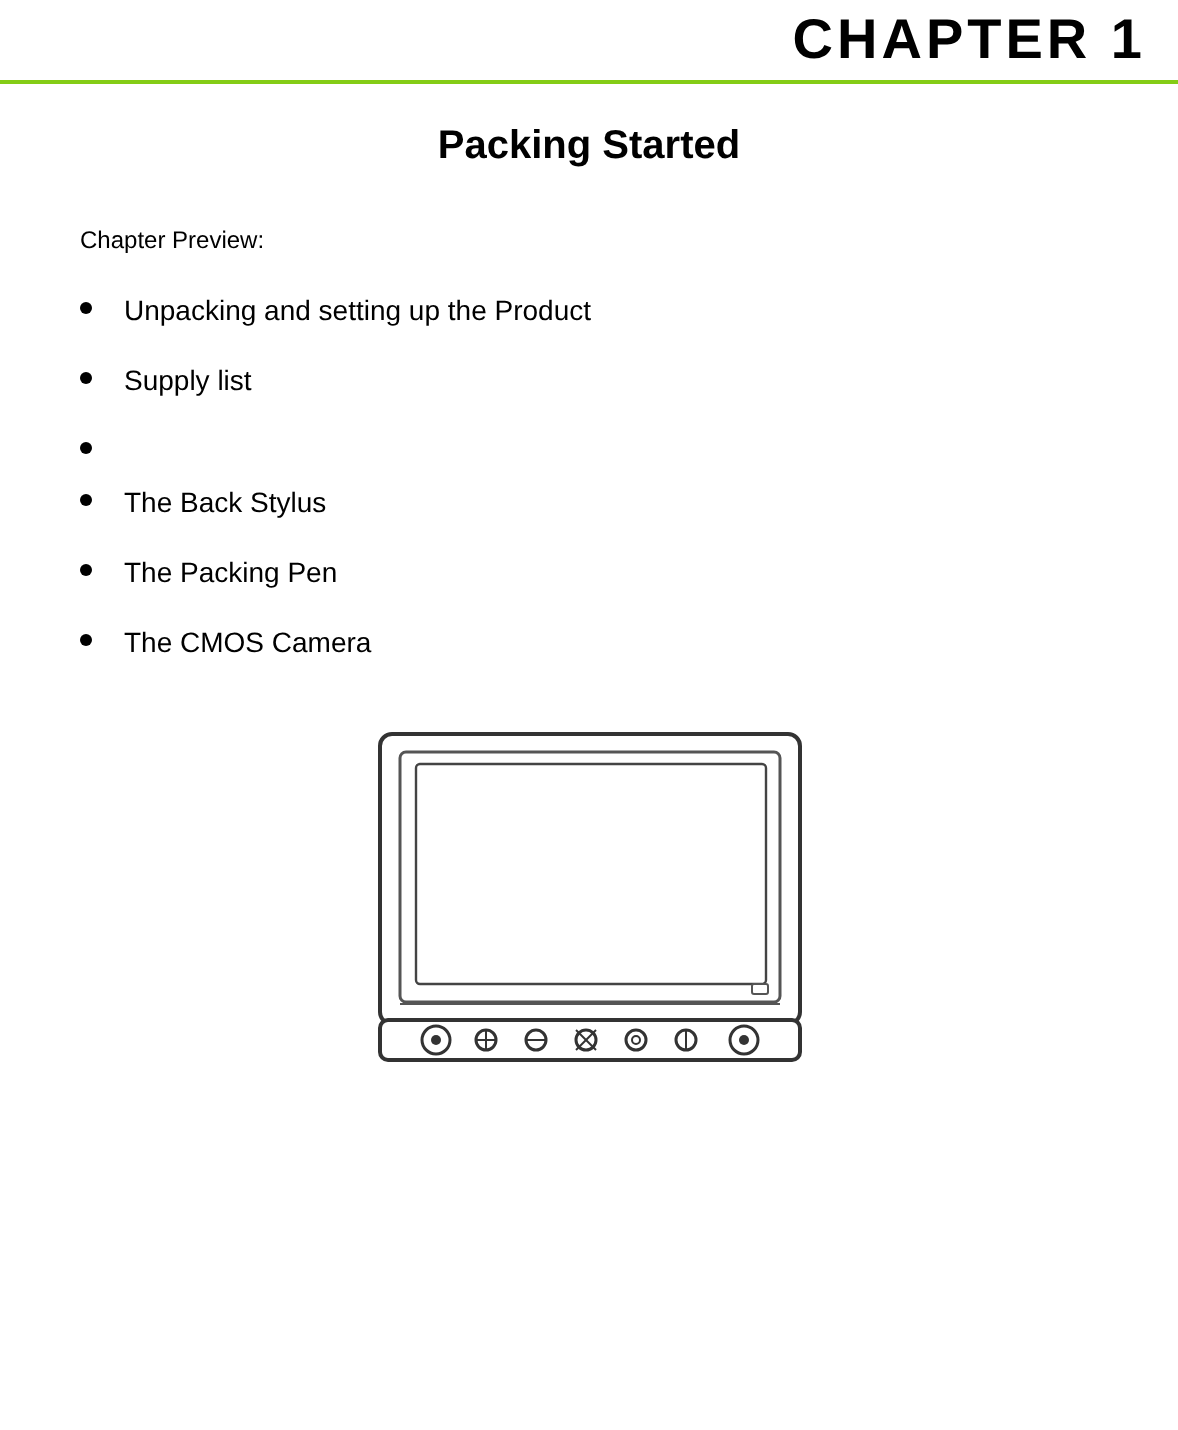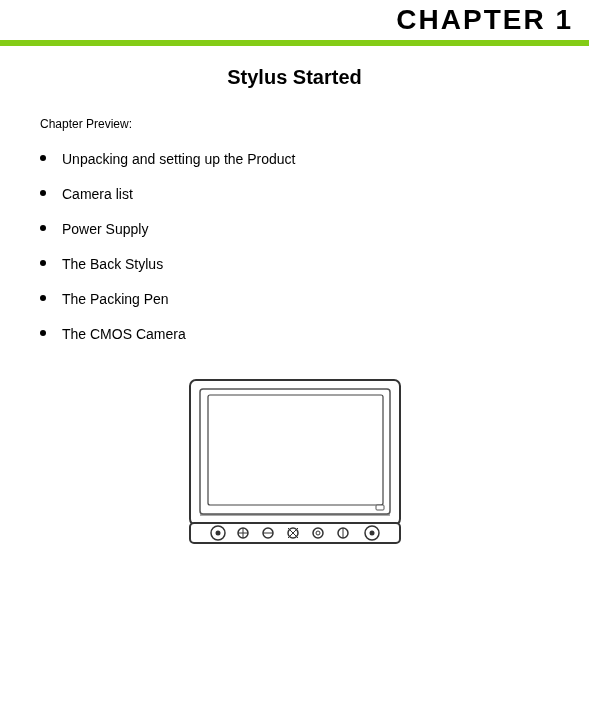--- a/index.html
+++ b/index.html
@@ -14,21 +14,21 @@
       background: #ffffff;
       font-family: Arial, sans-serif;
       font-size: 14px;
       color: #000000;
     }
 
     .header {
       display: flex;
       justify-content: flex-end;
       align-items: center;
-      border-bottom: 6px solid #84cc16;
+      border-bottom: 2px solid #84cc16;
       padding: 4px 16px 4px 0;
       background: #ffffff;
     }
 
     .chapter-title {
       font-size: 28px;
       font-weight: bold;
       letter-spacing: 2px;
       font-family: Arial, sans-serif;
     }
@@ -86,36 +86,35 @@
   </style>
 </head>
 <body>
 
 <div class="header">
   <span class="chapter-title">CHAPTER 1</span>
 </div>
 
 <div class="page-content">
 
-  <h2 class="section-heading">Stylus Started</h2>
+  <h2 class="section-heading">Packing Started</h2>
 
   <p class="chapter-preview-label">Chapter Preview:</p>
 
   <ul class="bullet-list">
   <li>
         <span class="bullet-dot"></span>
         <span>Unpacking and setting up the Product</span>
       </li>
       <li>
         <span class="bullet-dot"></span>
-        <span>Camera list</span>
+        <span>Supply list</span>
       </li>
       <li>
         <span class="bullet-dot"></span>
-        <span>Power Supply</span>
       </li>
       <li>
         <span class="bullet-dot"></span>
         <span>The Back Stylus</span>
       </li>
       <li>
         <span class="bullet-dot"></span>
         <span>The Packing Pen</span>
       </li>
       <li>

